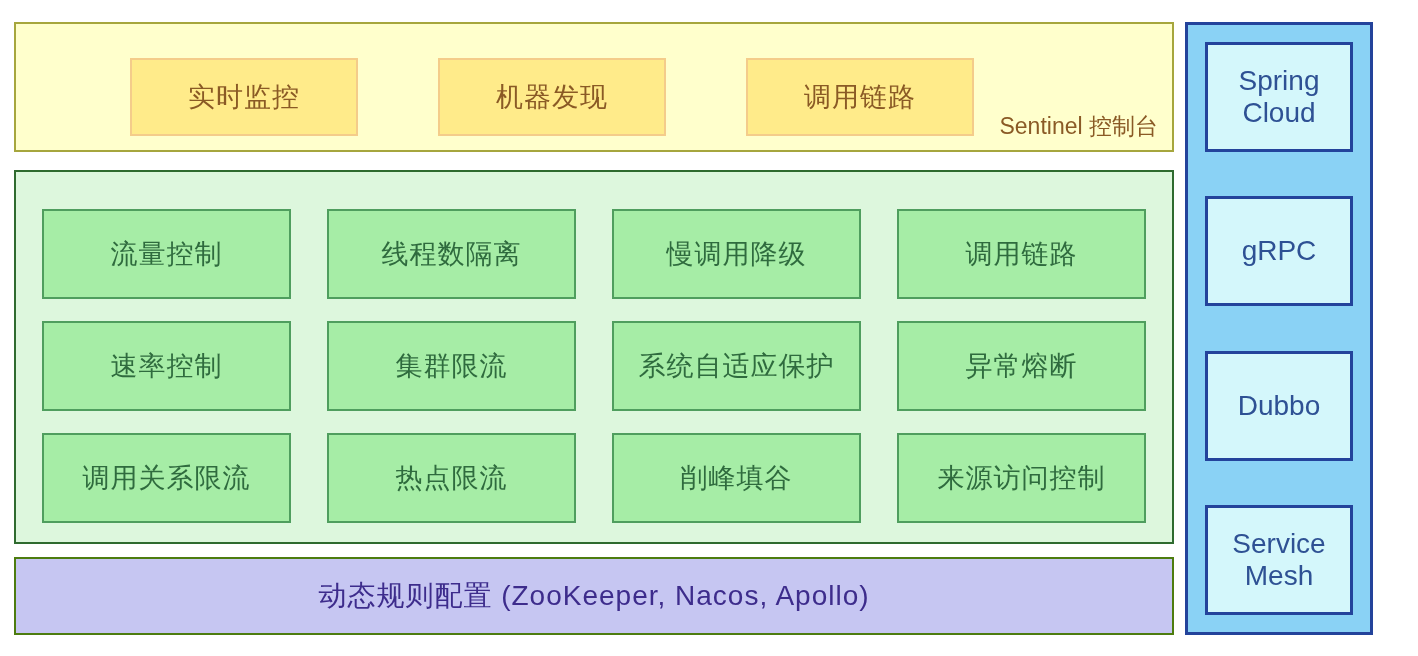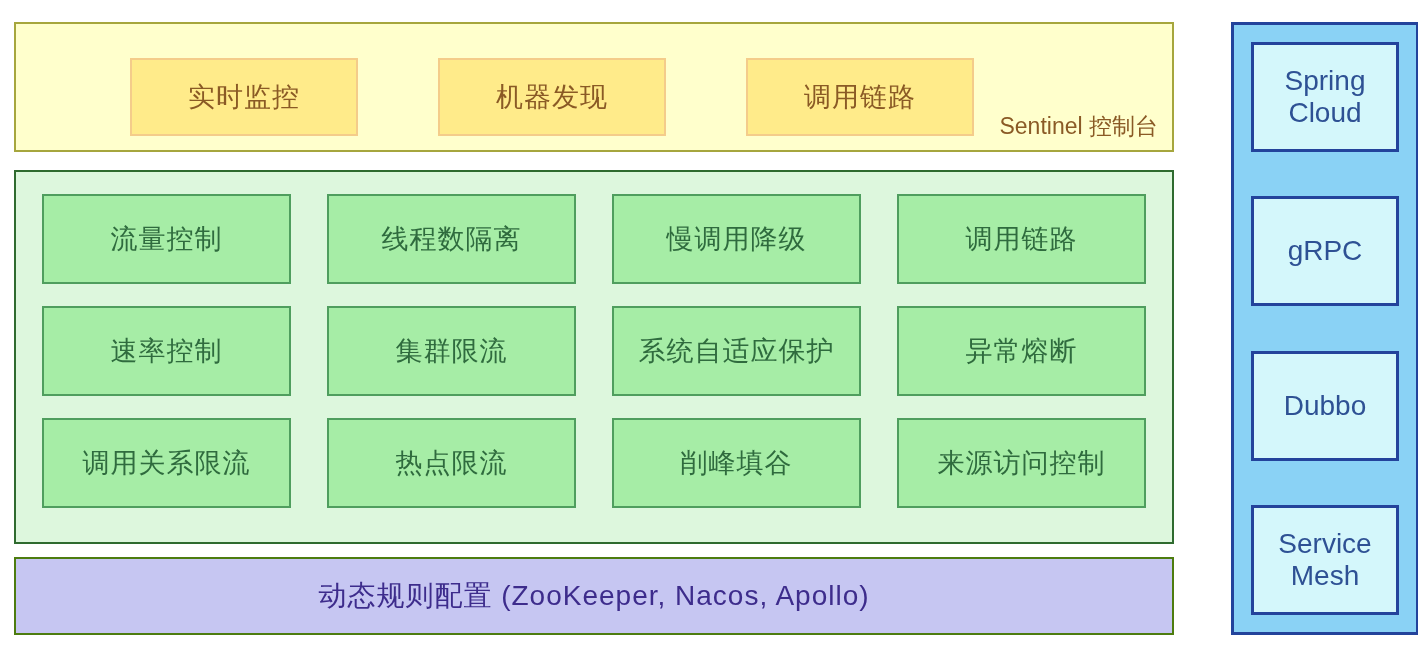--- a/index.html
+++ b/index.html
@@ -73,21 +73,21 @@
   
   .core-panel {
     position: absolute;
     left: 0;
     top: 148px;
     width: 1160px;
     height: 374px;
     box-sizing: border-box;
     background: #ddf7dd;
     border: 2px solid #2f6b2f;
-    padding: 22px 26px;
+    padding: 37px 26px;
   }
   .core-grid {
     display: grid;
     grid-template-columns: repeat(4, 1fr);
     grid-auto-rows: 90px;
     column-gap: 36px;
     row-gap: 22px;
   }
   .core-card {
     box-sizing: border-box;
@@ -116,21 +116,21 @@
     align-items: center;
     justify-content: center;
     color: #3d2c8c;
     font-size: 28px;
     letter-spacing: 1px;
   }
 
   
   .adapters-panel {
     position: absolute;
-    left: 1231px;
+    left: 1185px;
     top: 22px;
     width: 188px;
     height: 613px;
     box-sizing: border-box;
     background: #8ad2f5;
     border: 3px solid #23439b;
     padding: 17px;
     display: flex;
     flex-direction: column;
     justify-content: space-between;

